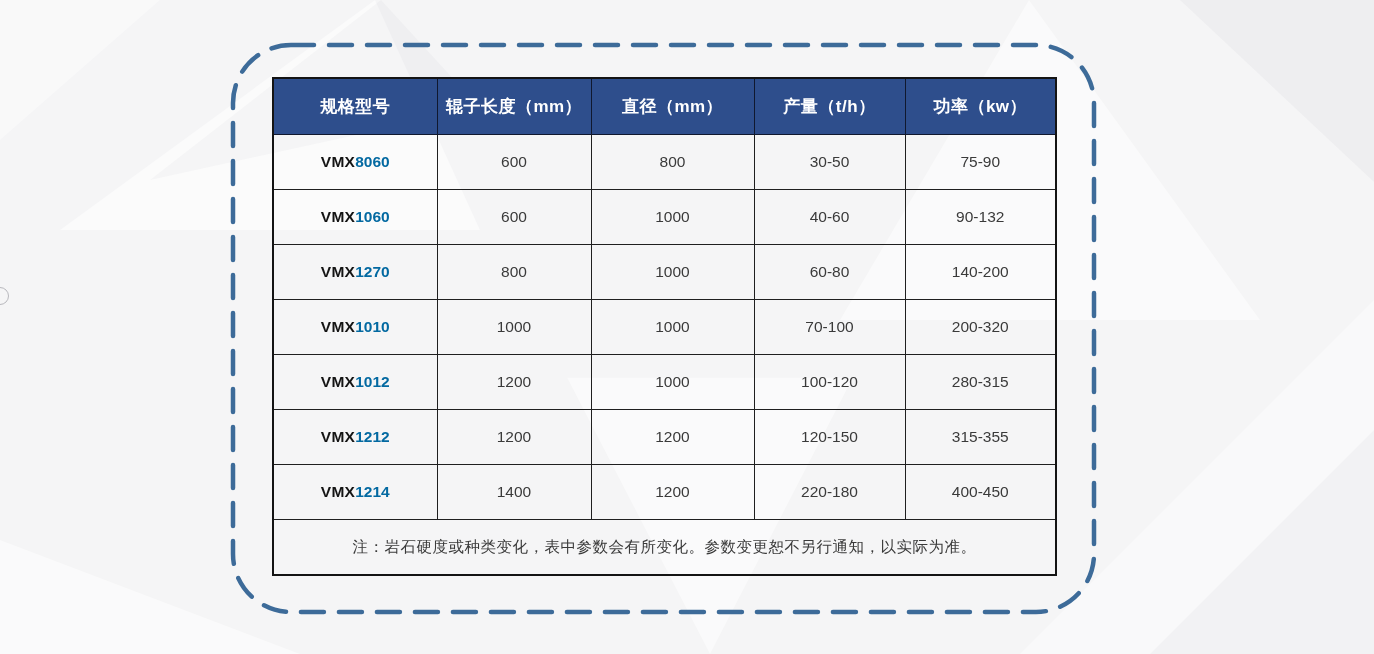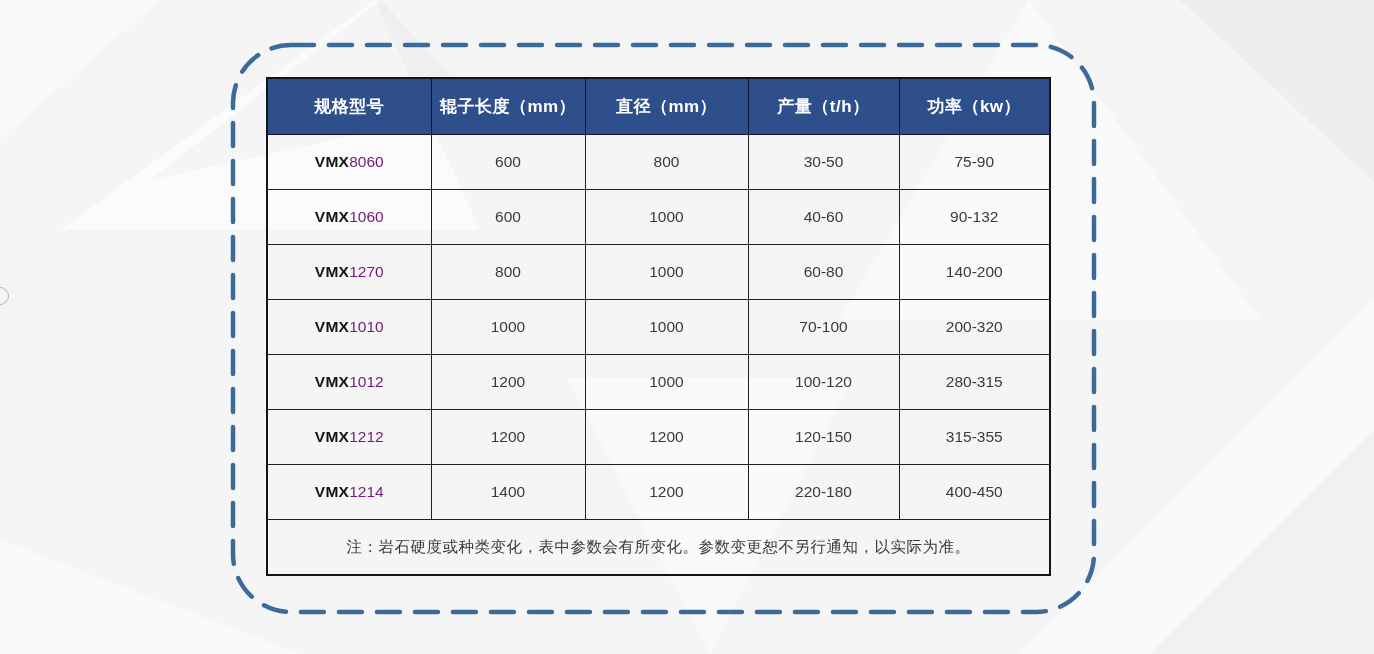--- a/index.html
+++ b/index.html
@@ -41,21 +41,21 @@
   }
 
   .dashed-frame-svg {
     position: absolute;
     left: 228px;
     top: 40px;
   }
 
   table.spec {
     position: absolute;
-    left: 266px;
+    left: 272px;
     top: 77px;
     width: 783px;
     border-collapse: collapse;
     table-layout: fixed;
     z-index: 2;
   }
   table.spec th, table.spec td {
     border: 1px solid #1f1f1f;
     text-align: center;
     vertical-align: middle;
@@ -76,22 +76,22 @@
     font-size: 15.5px;
     color: #3a3a3a;
     background: transparent;
   }
   td.model-cell .vmx {
     font-weight: 700;
     color: #141414;
     letter-spacing: 0.3px;
   }
   td.model-cell .num {
-    font-weight: 400;
-    color: #701a75;
+    font-weight: 700;
+    color: #0369a1;
   }
   td.note-cell {
     height: 59px;
     font-size: 15px;
     color: #2f2f2f;
     letter-spacing: 0.5px;
   }
 </style>
 </head>
 <body>

